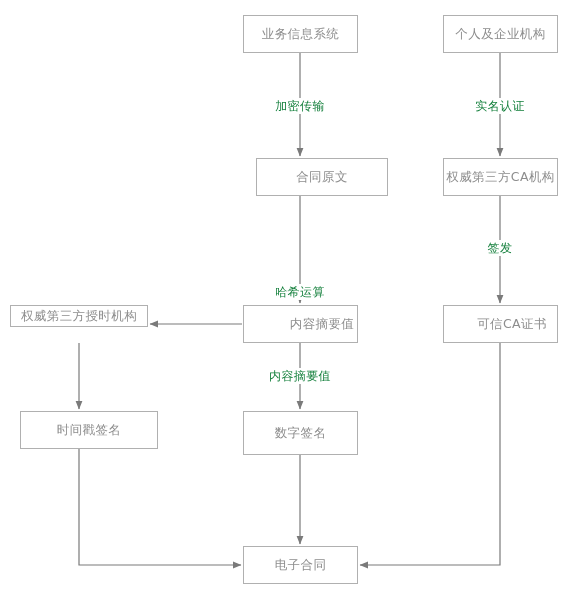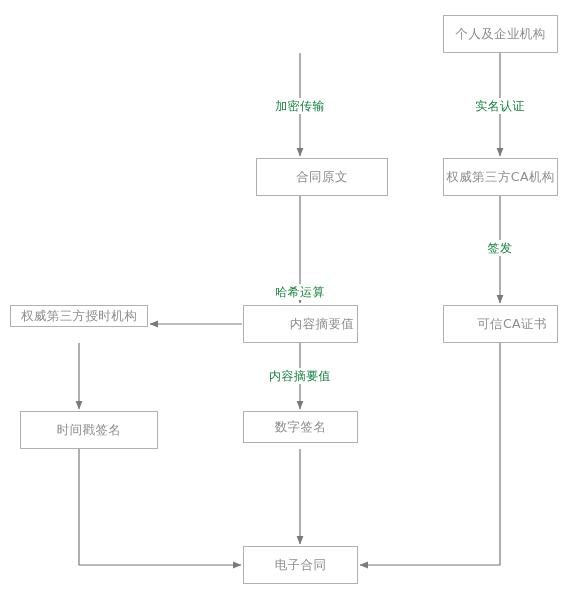--- a/index.html
+++ b/index.html
@@ -83,20 +83,23 @@
       <path d="M300,343 L300,409" marker-end="url(#arrow)"></path>
 
       <path d="M300,449 L300,544" marker-end="url(#arrow)"></path>
 
       <path d="M79,449 L79,565 L241,565" marker-end="url(#arrow)"></path>
 
       <path d="M500,343 L500,565 L360,565" marker-end="url(#arrow)"></path>
     </g>
   </svg>
 
+  <div class="node" style="left:243px; top:15px; width:115px; height:38px;">
+    <span class="node-label">业务信息系统</span>
+  </div>
 
   <div class="node" style="left:443px; top:15px; width:115px; height:38px;">
     <span class="node-label">个人及企业机构</span>
   </div>
 
   <div class="node" style="left:256px; top:158px; width:132px; height:38px;">
     <span class="node-label">合同原文</span>
   </div>
 
   <div class="node" style="left:443px; top:158px; width:115px; height:38px;">
@@ -112,21 +115,21 @@
   </div>
 
   <div class="node" style="left:443px; top:305px; width:115px; height:38px;padding-left:23px;">
     <span class="node-label">可信CA证书</span>
   </div>
 
   <div class="node" style="left:20px; top:411px; width:138px; height:38px;">
     <span class="node-label">时间戳签名</span>
   </div>
 
-  <div class="node" style="left:243px; top:411px; width:115px; height:32px;">
+  <div class="node" style="left:243px; top:411px; width:115px; height:44px;">
     <span class="node-label">数字签名</span>
   </div>
 
   <div class="node" style="left:243px; top:546px; width:115px; height:38px;">
     <span class="node-label">电子合同</span>
   </div>
 
   <div class="edge-label" style="left:300px; top:106px;">加密传输</div>
   <div class="edge-label" style="left:500px; top:106px;">实名认证</div>
   <div class="edge-label" style="left:300px; top:248px;margin-top:44px;">哈希运算</div>

